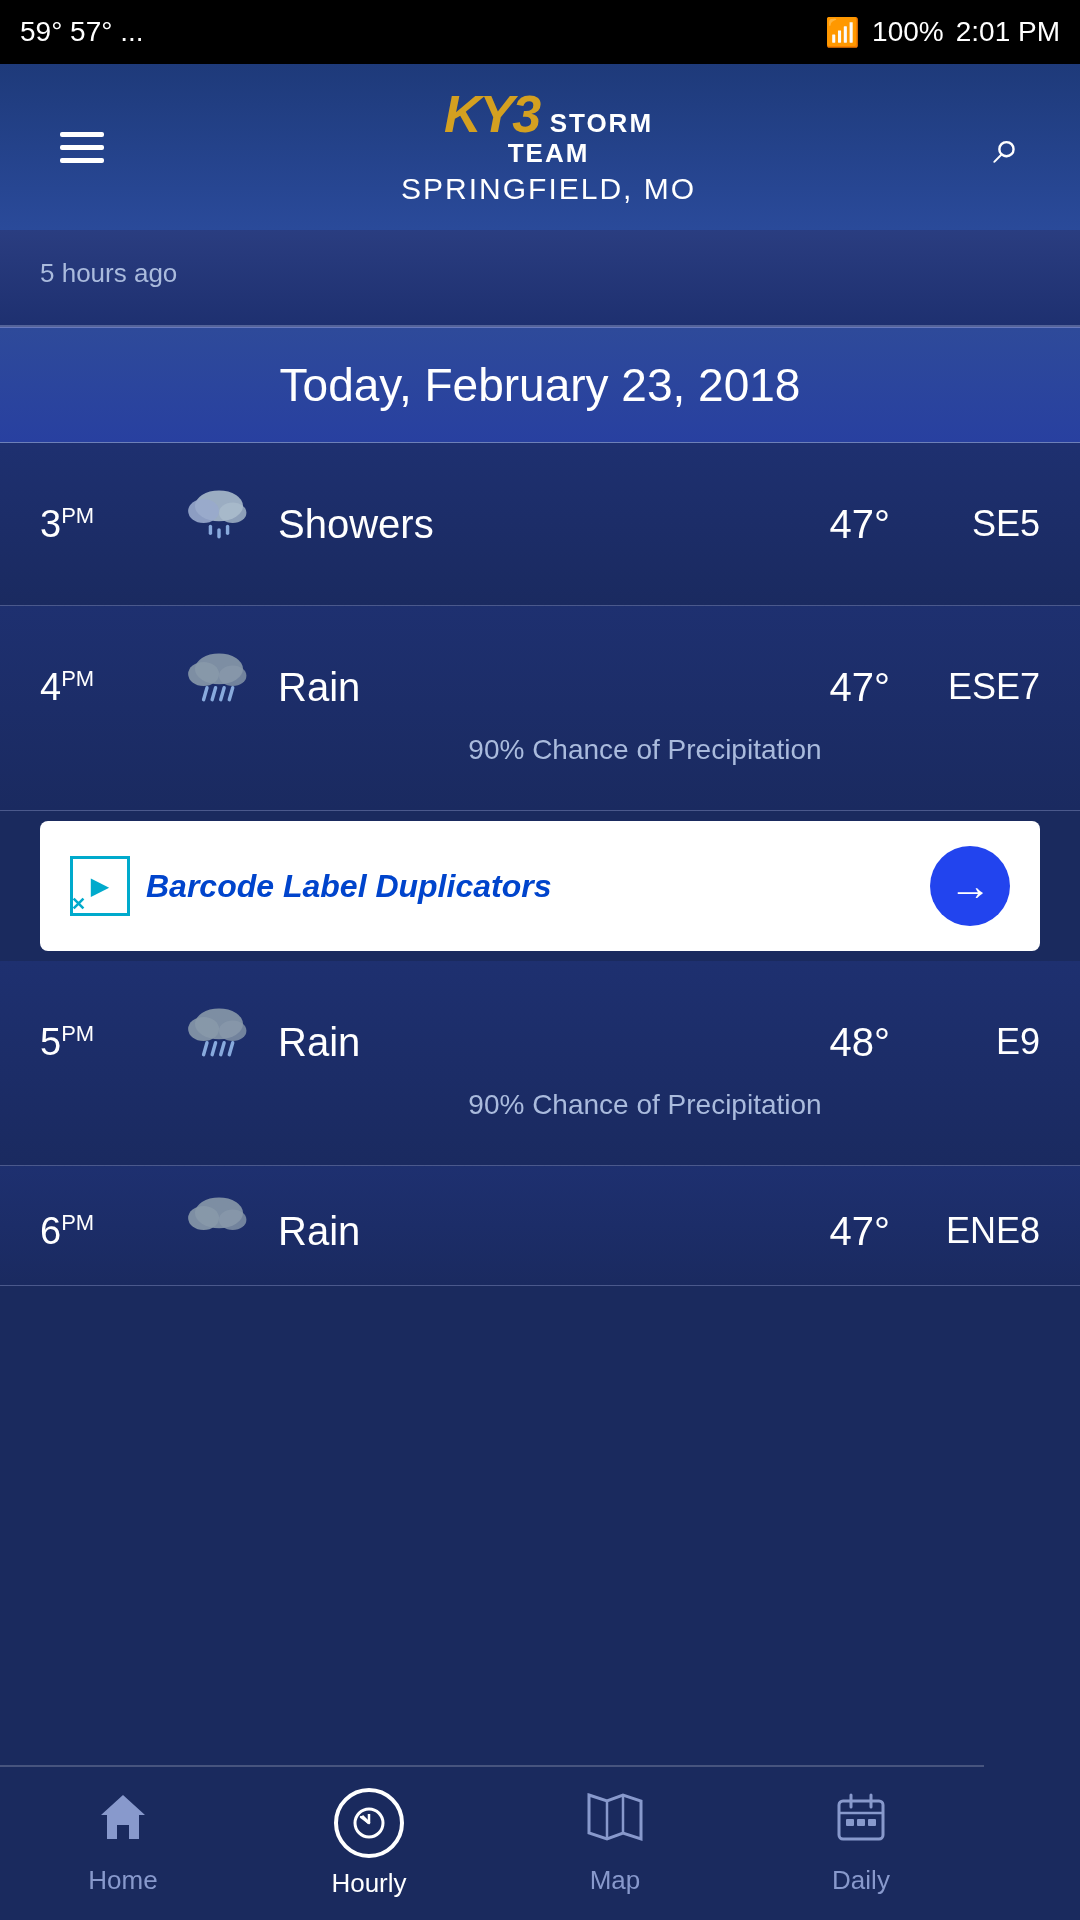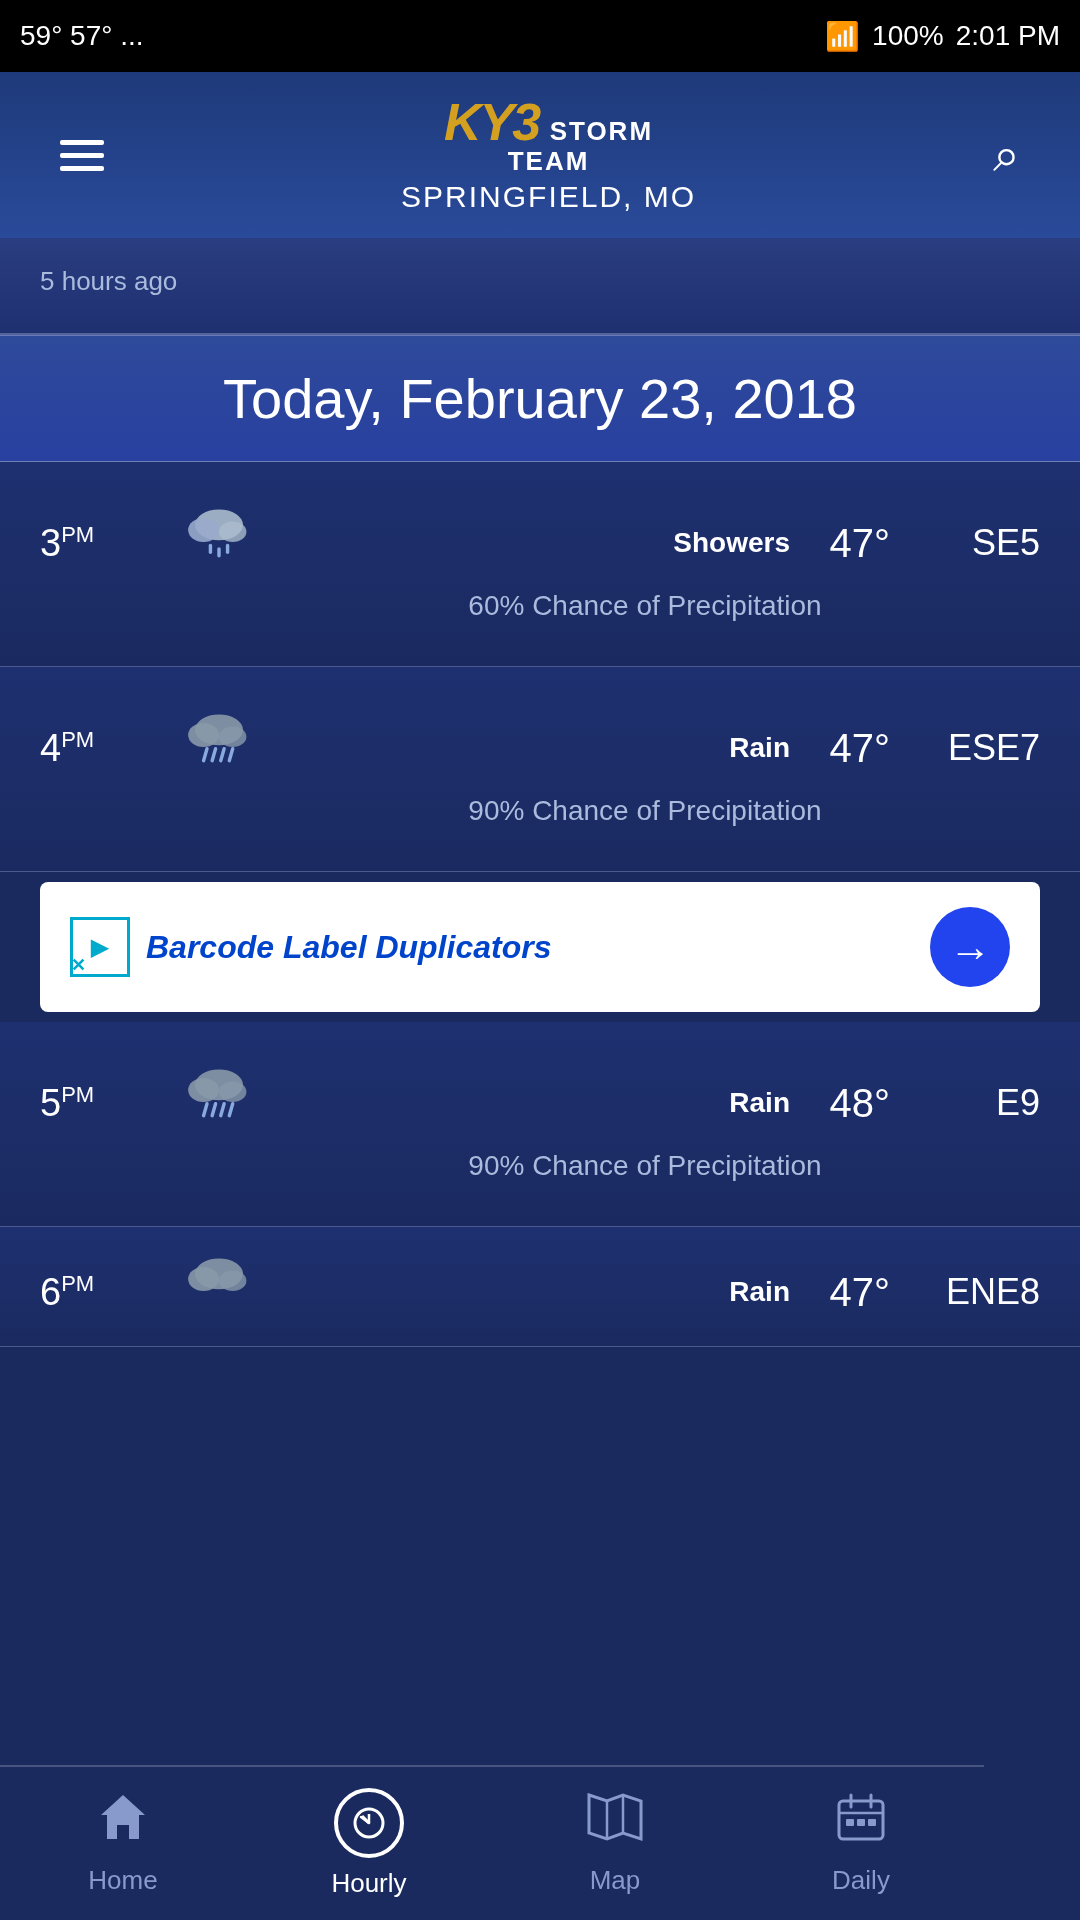--- a/index.html
+++ b/index.html
@@ -9,21 +9,21 @@
       min-height: 1920px;
       background: #1a2a5e;
       font-family: Arial, sans-serif;
       color: white;
       overflow-x: hidden;
     }
 
     
     .status-bar {
       background: #000;
-      height: 72px;
+      height: 64px;
       display: flex;
       align-items: center;
       justify-content: space-between;
       padding: 0 20px;
       font-size: 28px;
     }
     .status-bar-left { display: flex; align-items: center; gap: 12px; }
     .status-bar-right { display: flex; align-items: center; gap: 12px; }
 
     
@@ -77,37 +77,37 @@
     .alert-text { font-size: 34px; color: white; font-weight: 400; }
 
     
     .date-header {
       background: linear-gradient(180deg, #2e4a9a 0%, #2840a0 100%);
       padding: 30px 40px;
       text-align: center;
       border-top: 1px solid rgba(255,255,255,0.3);
       border-bottom: 1px solid rgba(255,255,255,0.3);
     }
-    .date-header-text { font-size: 56px; font-weight: 300; color: white; }
+    .date-header-text { font-size: 46px; font-weight: 300; color: white; }
 
     
     .hourly-row {
       background: linear-gradient(180deg, #1e3070 0%, #1a2a60 100%);
       padding: 44px 40px;
       border-bottom: 1px solid rgba(255,255,255,0.2);
     }
     .hourly-row-main {
       display: flex;
       align-items: center;
       justify-content: space-between;
     }
     .hour-time { font-size: 38px; font-weight: 400; min-width: 120px; }
     .hour-time sup { font-size: 22px; vertical-align: super; }
     .weather-icon { font-size: 60px; margin: 0 24px; }
-    .hour-condition { font-size: 28px; font-weight: 700; flex: 1; text-align: right; }
+    .hour-condition { font-size: 40px; font-weight: 400; flex: 1; }
     .hour-temp { font-size: 40px; font-weight: 300; min-width: 100px; text-align: right; margin-right: 40px; }
     .hour-wind { font-size: 36px; font-weight: 300; min-width: 110px; text-align: right; }
     .hour-precip { font-size: 28px; color: #aabbdd; margin-top: 10px; text-align: center; padding-left: 210px; }
 
     
     .ad-banner {
       background: white;
       margin: 10px 40px;
       border-radius: 8px;
       height: 130px;
@@ -228,21 +228,20 @@
         <ellipse cx="56" cy="30" rx="16" ry="12" fill="#aabbcc" opacity="0.8"></ellipse>
         <rect x="28" y="44" width="4" height="12" rx="2" fill="#88aadd"></rect>
         <rect x="38" y="48" width="4" height="12" rx="2" fill="#88aadd"></rect>
         <rect x="48" y="44" width="4" height="12" rx="2" fill="#88aadd"></rect>
       </svg>
     </div>
     <div class="hour-condition">Showers</div>
     <div class="hour-temp">47°</div>
     <div class="hour-wind">SE5</div>
   </div>
-  <div class="hour-precip">60% Chance of Precipitation</div>
 </div>
 
 <div class="hourly-row">
   <div class="hourly-row-main">
     <div class="hour-time">
       <span>4</span><sup>PM</sup>
     </div>
     <div class="weather-icon cloud-rain-icon">
       <svg viewBox="0 0 80 70" xmlns="http://www.w3.org/2000/svg">
         <ellipse cx="40" cy="22" rx="28" ry="18" fill="#8899aa" opacity="0.9"></ellipse>

